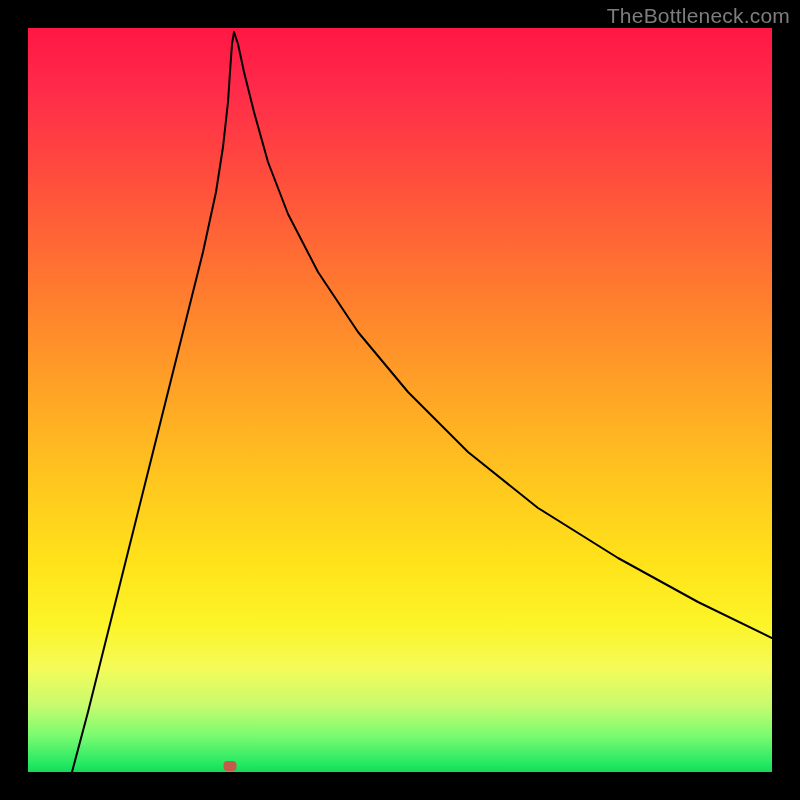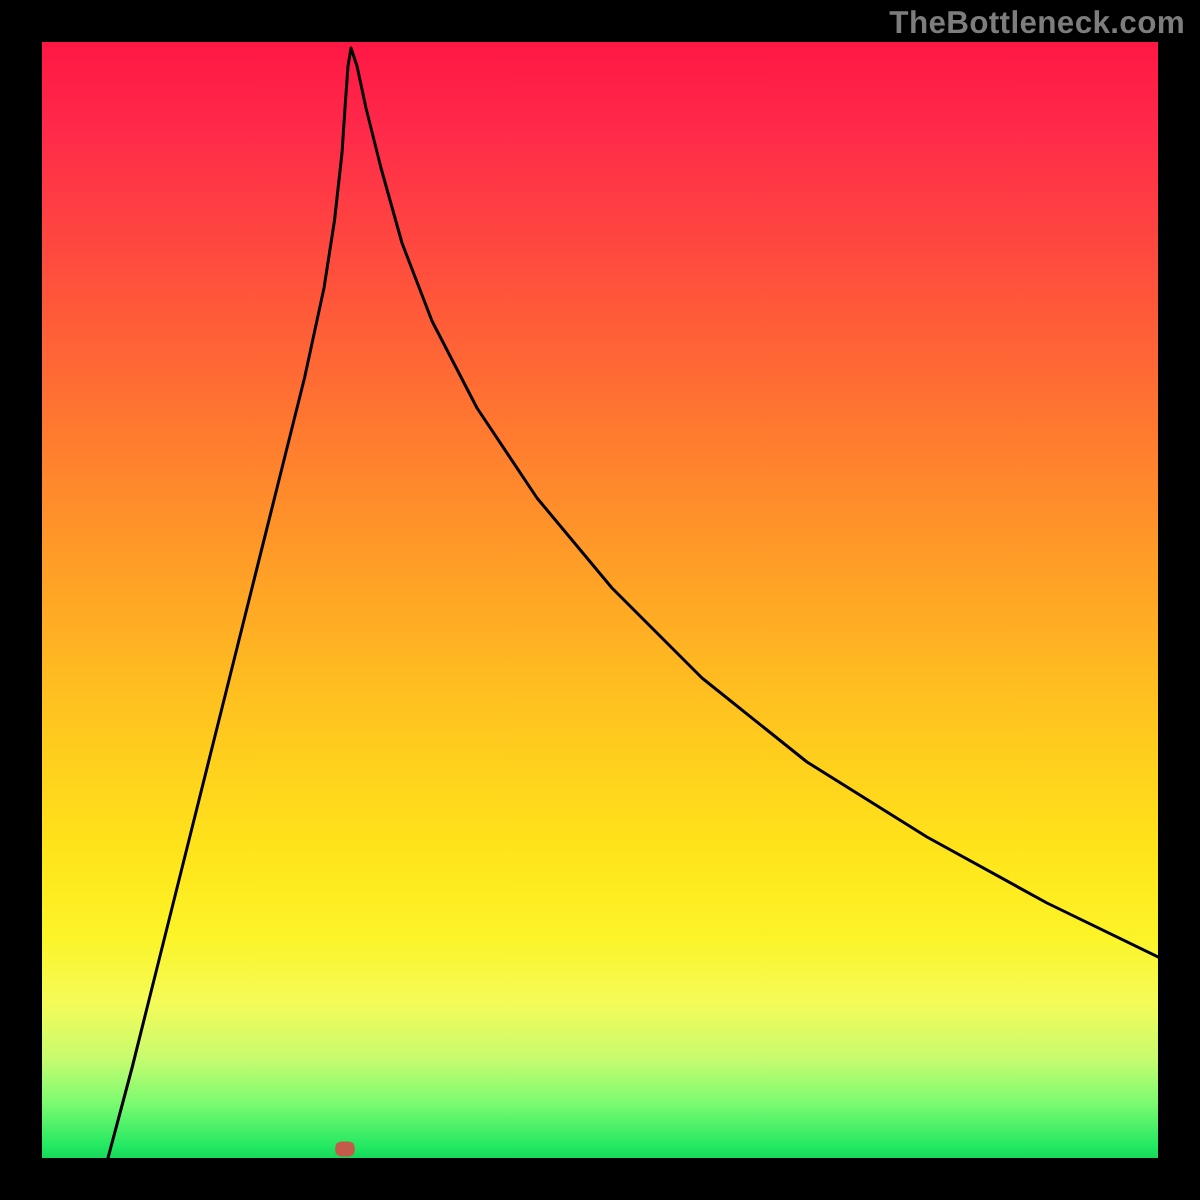--- a/index.html
+++ b/index.html
@@ -16,21 +16,21 @@
     width: 800px;
     height: 800px;
     background: #000;
   }
   .watermark {
     position: absolute;
     top: 4px;
     right: 10px;
     color: #7d7d7d;
     font-size: 21px;
-    font-weight: 700;
+    font-weight: 400;
     letter-spacing: 0.2px;
     z-index: 3;
   }
   .plot-area {
     position: absolute;
     left: 28px;
     top: 28px;
     width: 744px;
     height: 744px;
     overflow: hidden;

